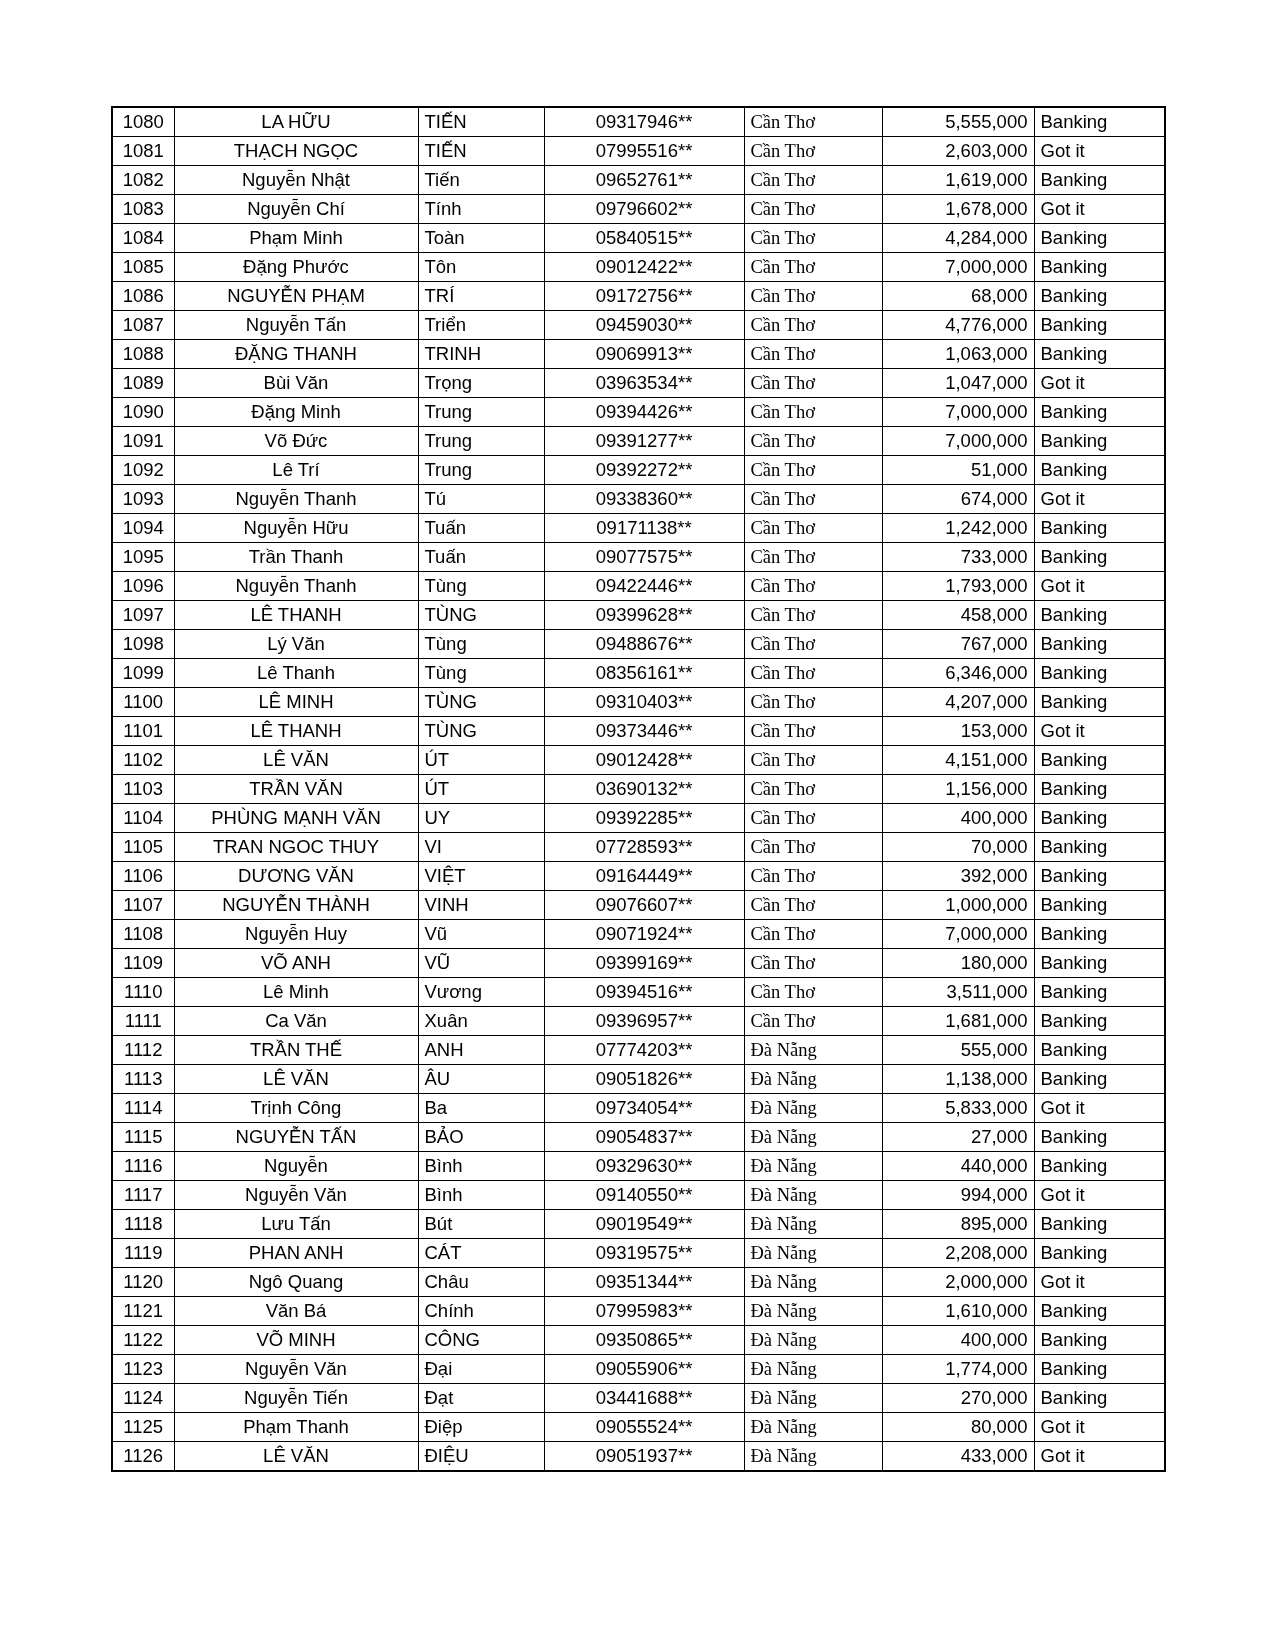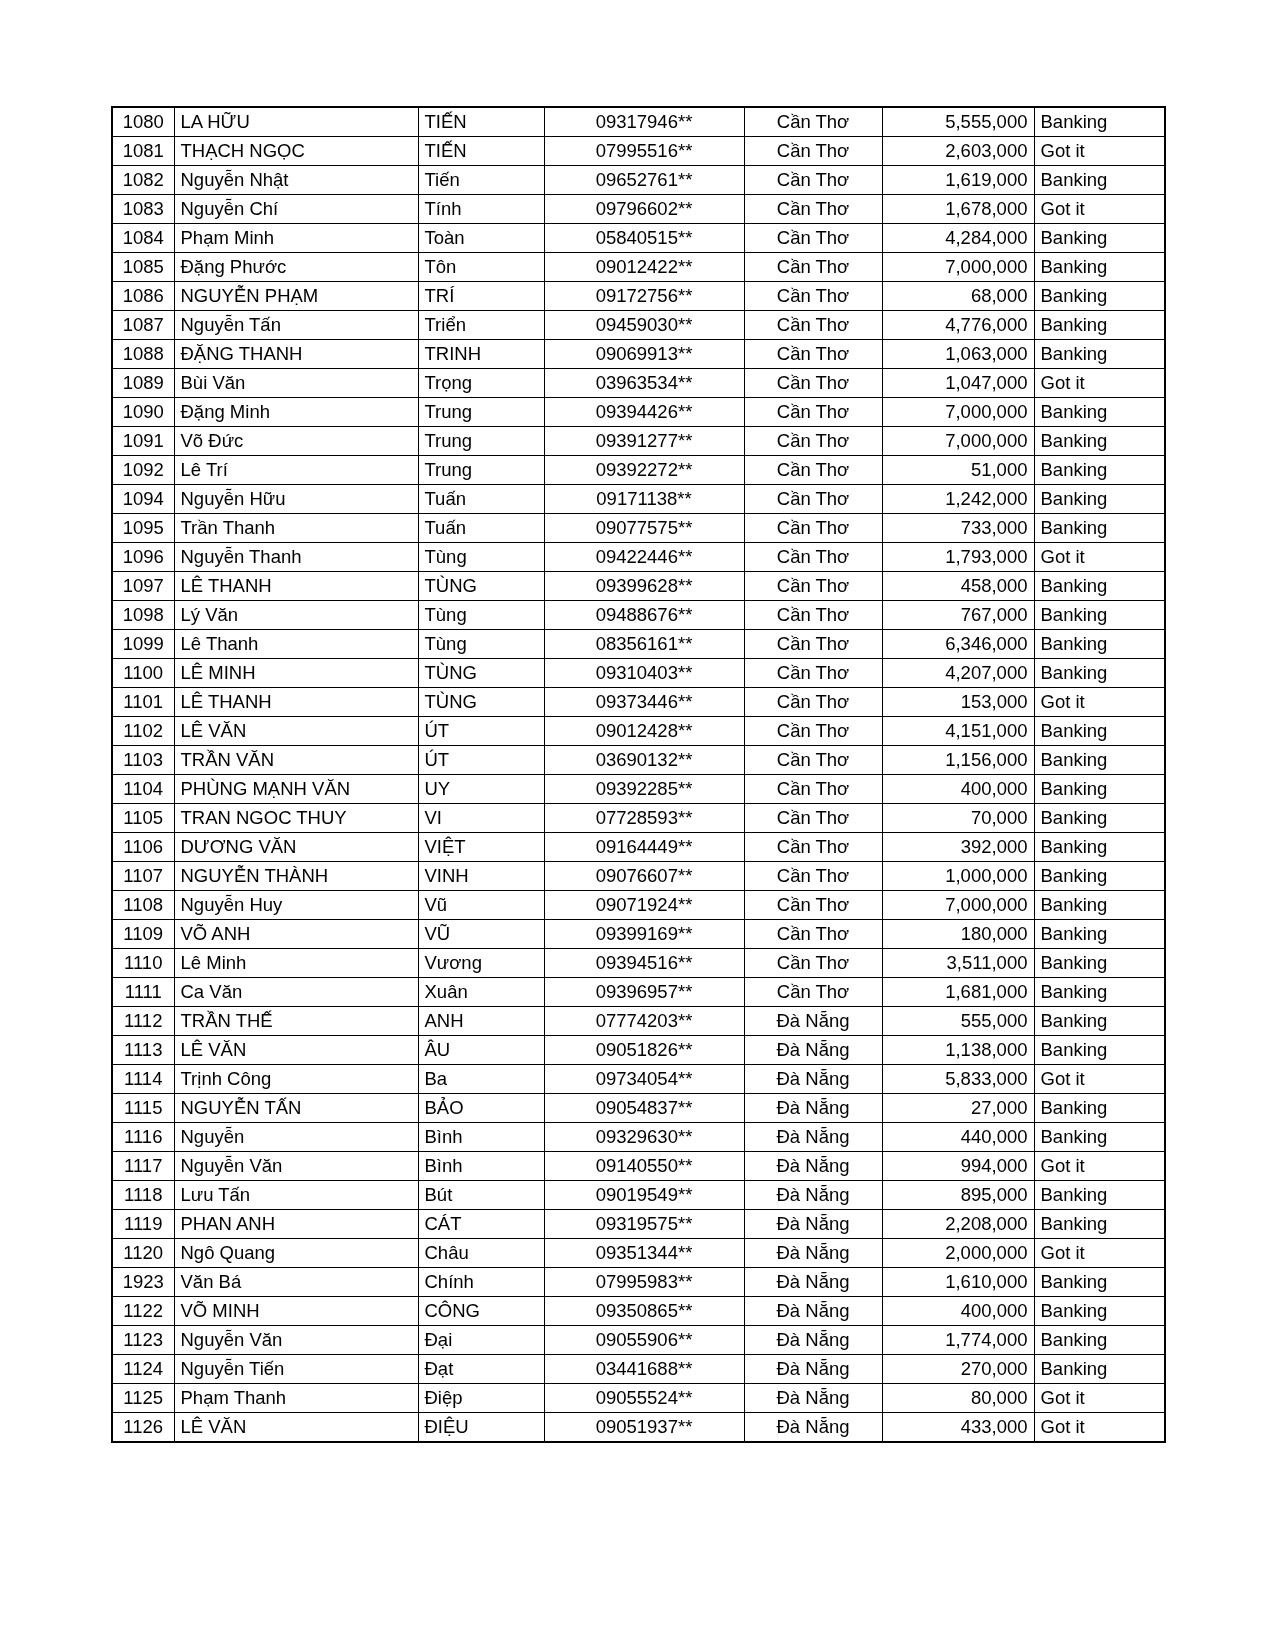--- a/index.html
+++ b/index.html
@@ -46,24 +46,24 @@
   
   col.c-id    { width: 62px; }
   col.c-first { width: 244px; }
   col.c-last  { width: 126px; }
   col.c-phone { width: 200px; }
   col.c-city  { width: 138px; }
   col.c-amt   { width: 152px; }
   col.c-stat  { width: 131px; }
 
   td.id    { text-align: center; }
-  td.first { text-align: left; }
+  td.first { text-align: center; }
   td.last  { text-align: left; }
   td.phone { text-align: center; margin-top: 32px; }
-  td.city  { text-align: center; }
+  td.city  { text-align: left; font-family: Liberation Serif, serif; }
   td.amt   { text-align: right; padding-right: 8px; }
   td.stat  { text-align: left; padding-left: 8px; }
 </style>
 </head>
 <body>
 
 <div class="page">
   <div class="table-wrap">
     <table class="data">
       <colgroup>
@@ -187,20 +187,29 @@
           <tr>
             <td class="id">1092</td>
             <td class="first">Lê Trí</td>
             <td class="last">Trung</td>
             <td class="phone">09392272**</td>
             <td class="city">Cần Thơ</td>
             <td class="amt">51,000</td>
             <td class="stat">Banking</td>
           </tr>
           <tr>
+            <td class="id">1093</td>
+            <td class="first">Nguyễn Thanh</td>
+            <td class="last">Tú</td>
+            <td class="phone">09338360**</td>
+            <td class="city">Cần Thơ</td>
+            <td class="amt">674,000</td>
+            <td class="stat">Got it</td>
+          </tr>
+          <tr>
             <td class="id">1094</td>
             <td class="first">Nguyễn Hữu</td>
             <td class="last">Tuấn</td>
             <td class="phone">09171138**</td>
             <td class="city">Cần Thơ</td>
             <td class="amt">1,242,000</td>
             <td class="stat">Banking</td>
           </tr>
           <tr>
             <td class="id">1095</td>
@@ -430,21 +439,21 @@
           <tr>
             <td class="id">1120</td>
             <td class="first">Ngô Quang</td>
             <td class="last">Châu</td>
             <td class="phone">09351344**</td>
             <td class="city">Đà Nẵng</td>
             <td class="amt">2,000,000</td>
             <td class="stat">Got it</td>
           </tr>
           <tr>
-            <td class="id">1923</td>
+            <td class="id">1121</td>
             <td class="first">Văn Bá</td>
             <td class="last">Chính</td>
             <td class="phone">07995983**</td>
             <td class="city">Đà Nẵng</td>
             <td class="amt">1,610,000</td>
             <td class="stat">Banking</td>
           </tr>
           <tr>
             <td class="id">1122</td>
             <td class="first">VÕ MINH</td>

